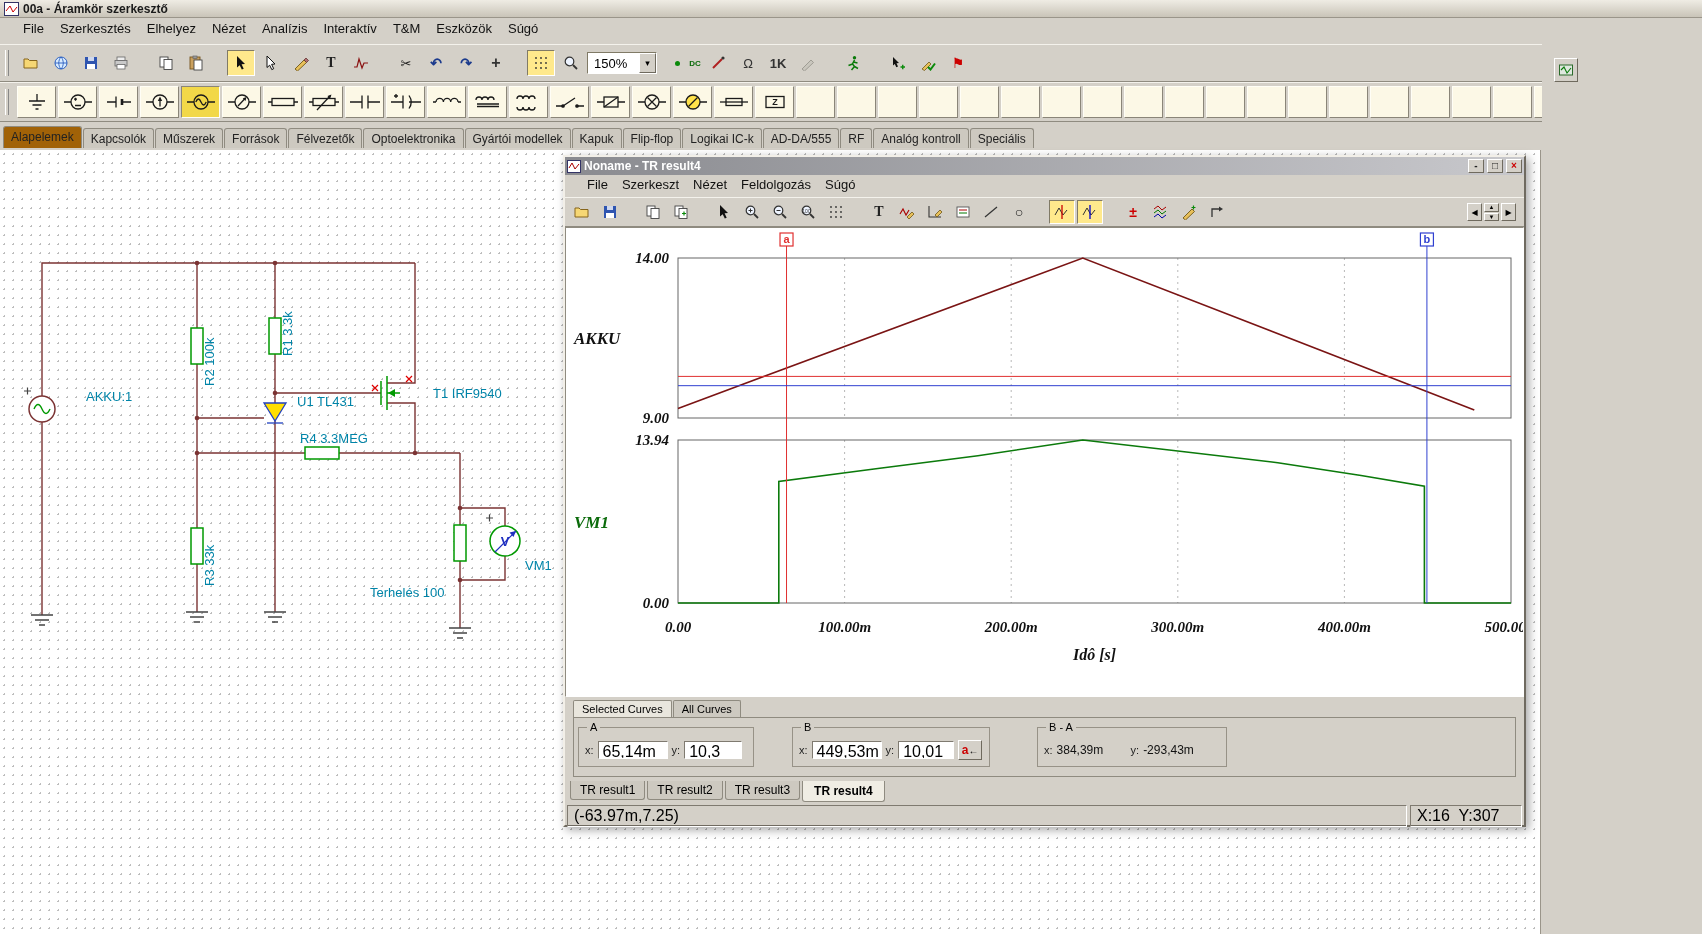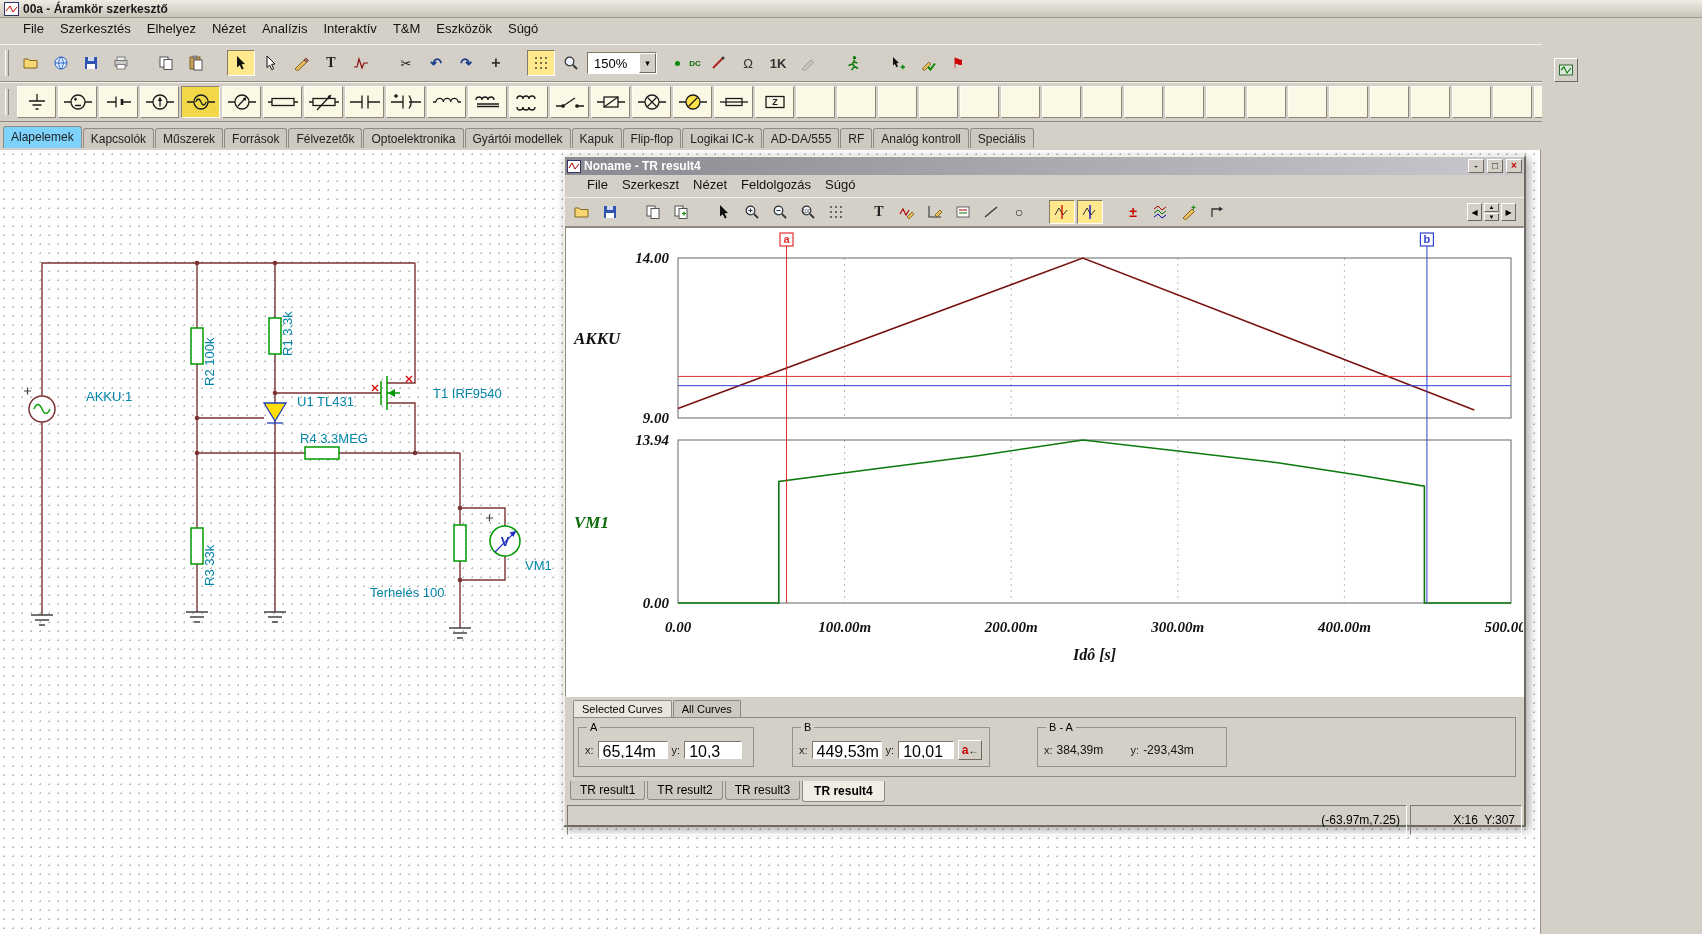--- a/index.html
+++ b/index.html
@@ -28,21 +28,21 @@
   .dc-ico b{font-size:8px;color:#0a6a0a;}
   .glyph-ohm{font-size:13px;color:#333;}
   .glyph-1k{font-size:13px;font-weight:bold;color:#333;}
   
   .comp-tb{height:40px;padding-left:2px;}
   .comp-btn{width:39px;height:32px;background:#fcf8e6;border:1px solid;border-color:#fffef6 #8a8578 #8a8578 #fffef6;display:flex;align-items:center;justify-content:center;flex:0 0 auto;}
   .comp-btn.selected{background:#f2d848;border-color:#8a8578 #fffef6 #fffef6 #8a8578;}
   
   .cat-tabs{height:26px;display:flex;align-items:flex-end;padding-left:3px;background:#d4d0c8;}
   .cat-tab{font-size:12px;padding:3px 7px 2px;background:#cdc9c0;border:1px solid #8f8b80;border-bottom:none;border-radius:3px 3px 0 0;margin-right:1px;color:#222;white-space:nowrap;}
-  .cat-tab.active{background:#7dd3fc;padding-bottom:4px;}
+  .cat-tab.active{background:#a16207;padding-bottom:4px;}
   
   .canvas{position:absolute;left:0;top:150px;width:1541px;height:784px;background-color:#fff;background-image:radial-gradient(#bdbdbd 1px,rgba(0,0,0,0) 1px);background-size:9px 9px;border-right:1px solid #9a958a;}
   .sch-label{font:13px "Liberation Sans",sans-serif;fill:#0084a8;}
   .right-strip{position:absolute;left:1542px;top:18px;width:160px;bottom:0;background:#d4d0c8;}
   .float-btn{position:absolute;left:12px;top:40px;width:24px;height:24px;background:#d4d0c8;border:1px solid;border-color:#fff #6f6a5e #6f6a5e #fff;display:flex;align-items:center;justify-content:center;}
   
   .result-win{position:absolute;left:563px;top:155px;width:963px;height:672px;background:#d4d0c8;border:2px solid;border-color:#f2efe8 #6f6a60 #6f6a60 #f2efe8;box-shadow:3px 3px 9px rgba(0,0,0,.35);display:flex;flex-direction:column;}
   .rw-title{flex:0 0 18px;background:linear-gradient(to right,#8a8b90,#c8c8cc);display:flex;align-items:center;gap:3px;padding:0 2px;color:#fff;font-size:12px;font-weight:bold;}
   .rw-title .title-text{flex:1;}
   .rw-btn{width:16px;height:14px;background:#d4d0c8;border:1px solid;border-color:#fff #6f6a5e #6f6a5e #fff;font-size:10px;color:#222;display:flex;align-items:center;justify-content:center;line-height:1;}
@@ -71,21 +71,21 @@
   .field{background:#fff;border:1px solid;border-color:#7f7a70 #fff #fff #7f7a70;height:18px;font-size:16px;padding:1px 4px;display:inline-block;overflow:hidden;white-space:nowrap;}
   .val{font-size:12px;color:#111;white-space:nowrap;}
   .jump-btn{width:24px;height:20px;background:#d4d0c8;border:1px solid;border-color:#fff #6f6a5e #6f6a5e #fff;font-size:12px;display:flex;align-items:center;justify-content:center;gap:0;}
   .jump-btn .a{color:#c00;font-weight:bold;}
   .jump-btn .arr{font-size:10px;}
   .slope-ico{font-size:12px;color:#444;}
   .result-tabs{flex:0 0 24px;display:flex;align-items:flex-start;padding-left:5px;}
   .btab{font-size:12px;padding:2px 9px;background:#cdc9c0;border:1px solid #8f8b80;border-top:none;border-radius:0 0 3px 3px;margin-right:2px;white-space:nowrap;}
   .btab.active{background:#f0ede4;font-weight:bold;padding:3px 11px;}
   .rw-status{flex:0 0 18px;display:flex;gap:3px;padding:0 2px 2px;}
-  .spanel{border:1px solid;border-color:#7f7a70 #fff #fff #7f7a70;font-size:12px;padding:7px 6px;white-space:pre;overflow:hidden;text-align:right;}
+  .spanel{border:1px solid;border-color:#7f7a70 #fff #fff #7f7a70;font-size:16px;padding:1px 6px;white-space:pre;overflow:hidden;}
   .spanel.left{flex:1;}
   .spanel.right{width:112px;}
 </style>
 </head>
 <body>
 
 <div class="app">
 
   <div class="titlebar">
     <svg width="15" height="14">

